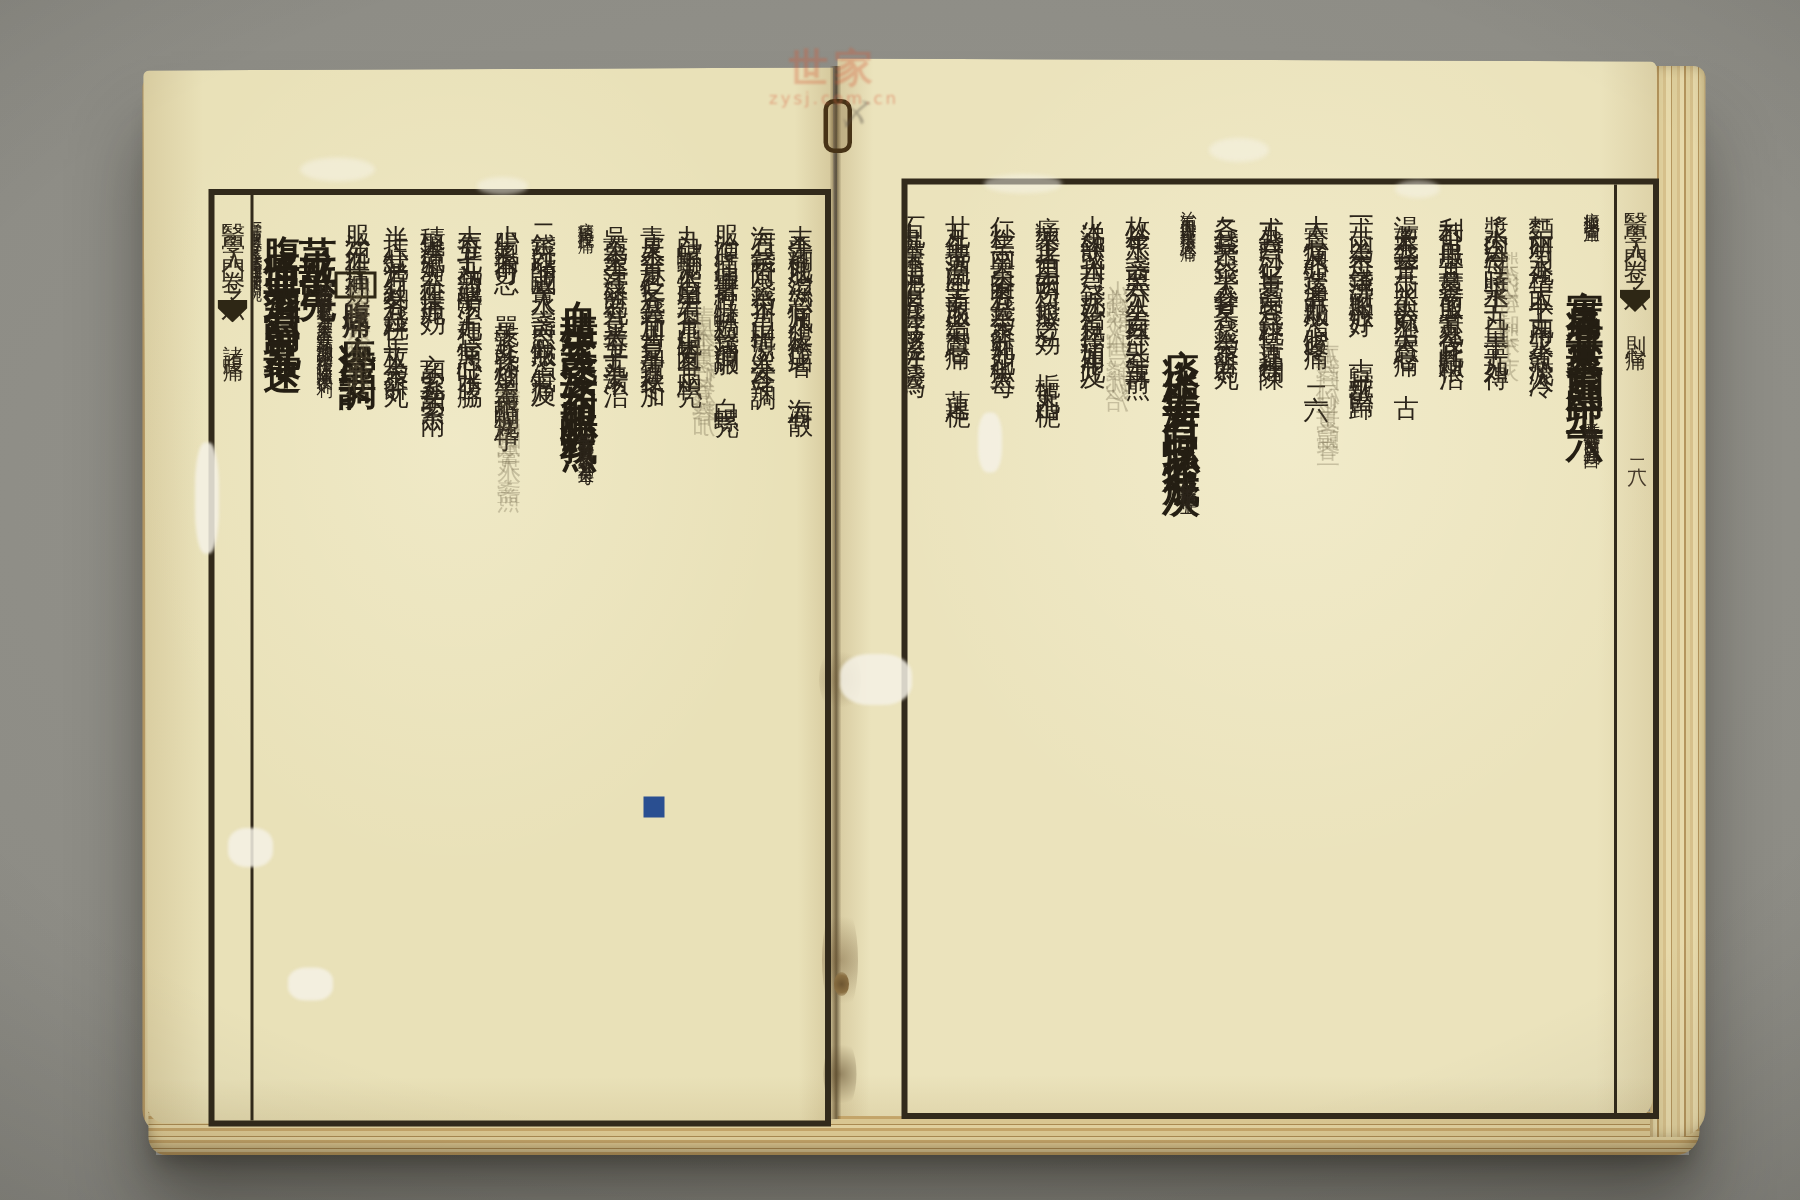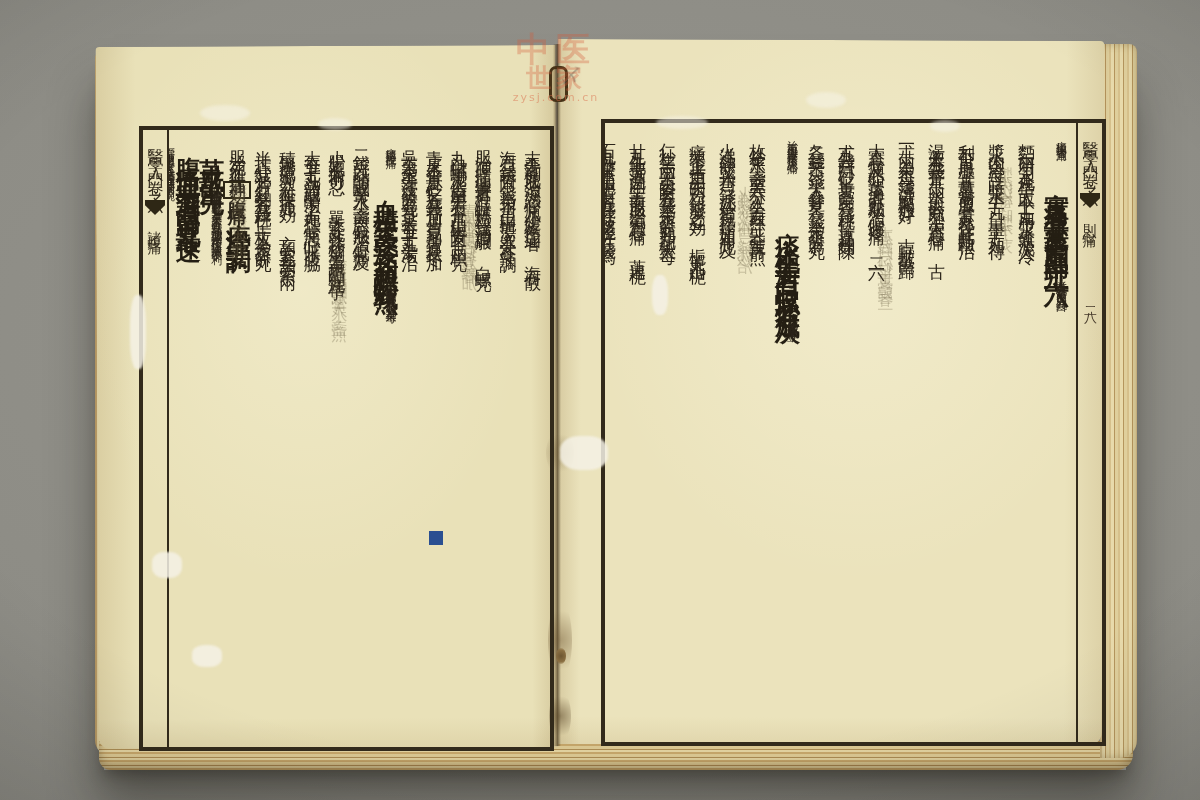--- a/index.html
+++ b/index.html
@@ -176,17 +176,16 @@
   <div class="patch" style="left:652px;top:275px;width:16px;height:40px;"></div>
   <div class="scuff" style="left:200px;top:105px;width:50px;height:16px;"></div>
   <div class="scuff" style="left:318px;top:118px;width:34px;height:12px;"></div>
   <div class="scuff" style="left:656px;top:116px;width:52px;height:13px;"></div>
   <div class="scuff" style="left:806px;top:92px;width:40px;height:16px;"></div>
   <div class="scuff" style="left:930px;top:120px;width:30px;height:12px;"></div>
 
   <div class="handwriting">〆</div>
 
   <div class="watermark">
-    <div class="wm-row1">中医</div>
     <div class="wm-row2">世家</div>
     <div class="wm-url">zysj.com.cn</div>
   </div>
 </div>
 
 </body></html>

